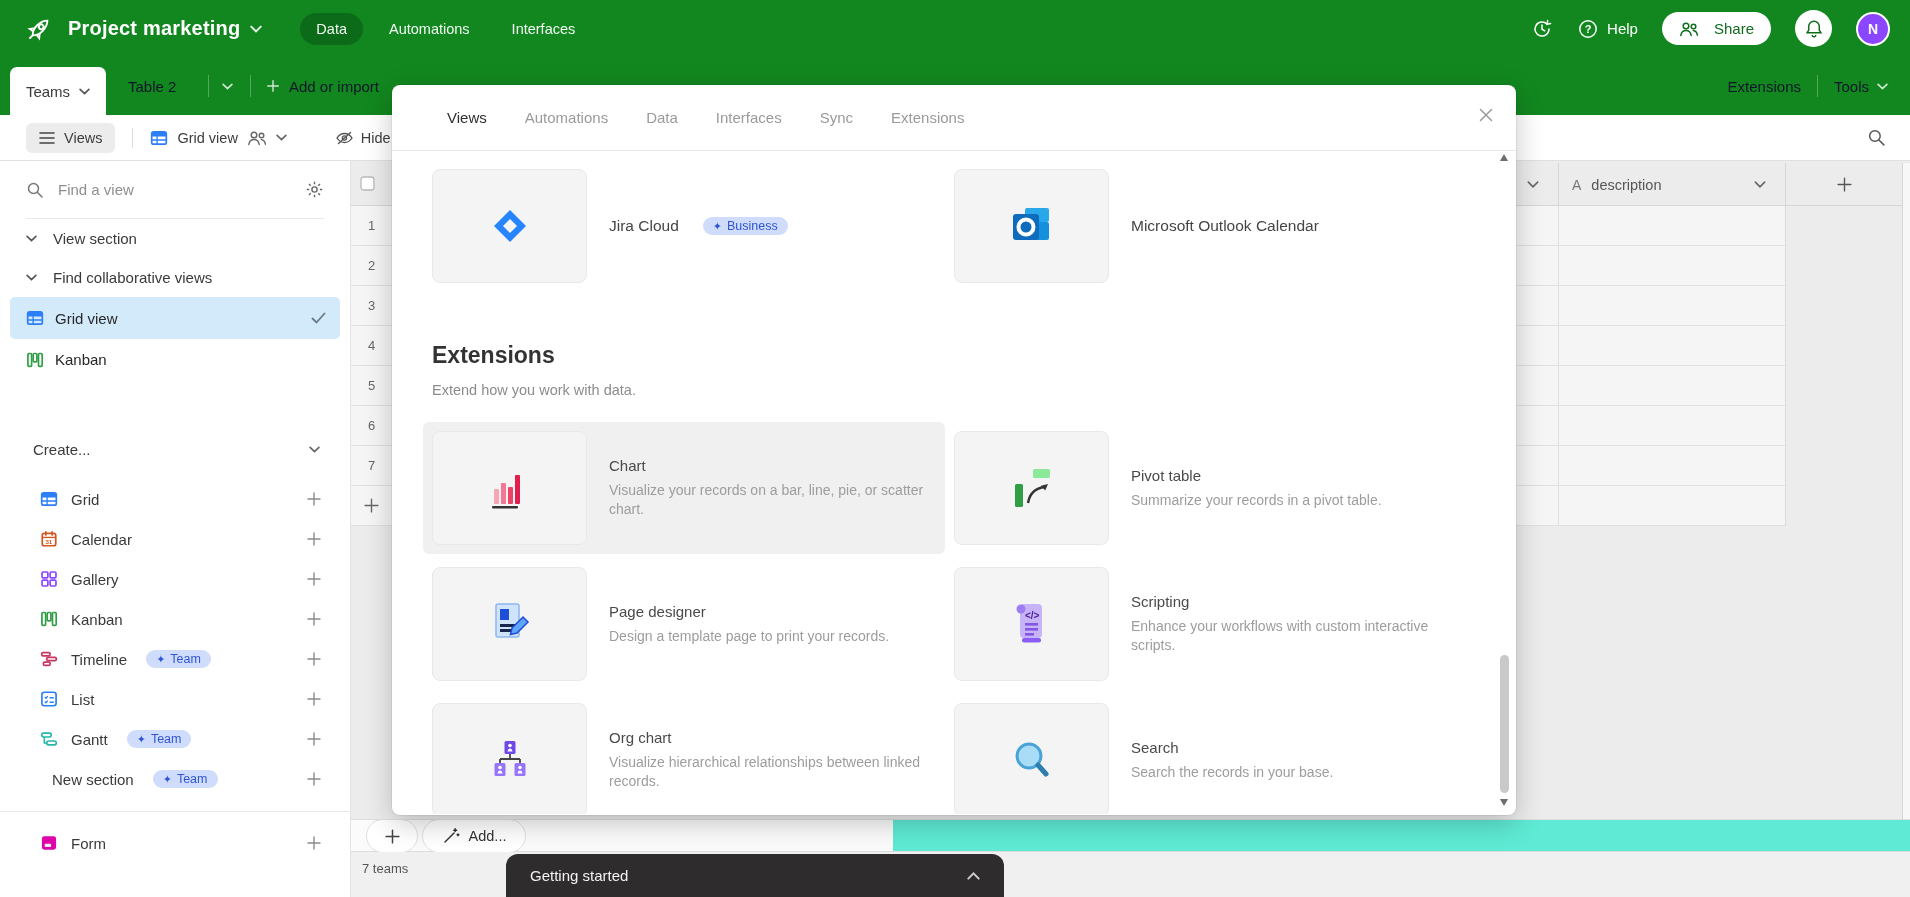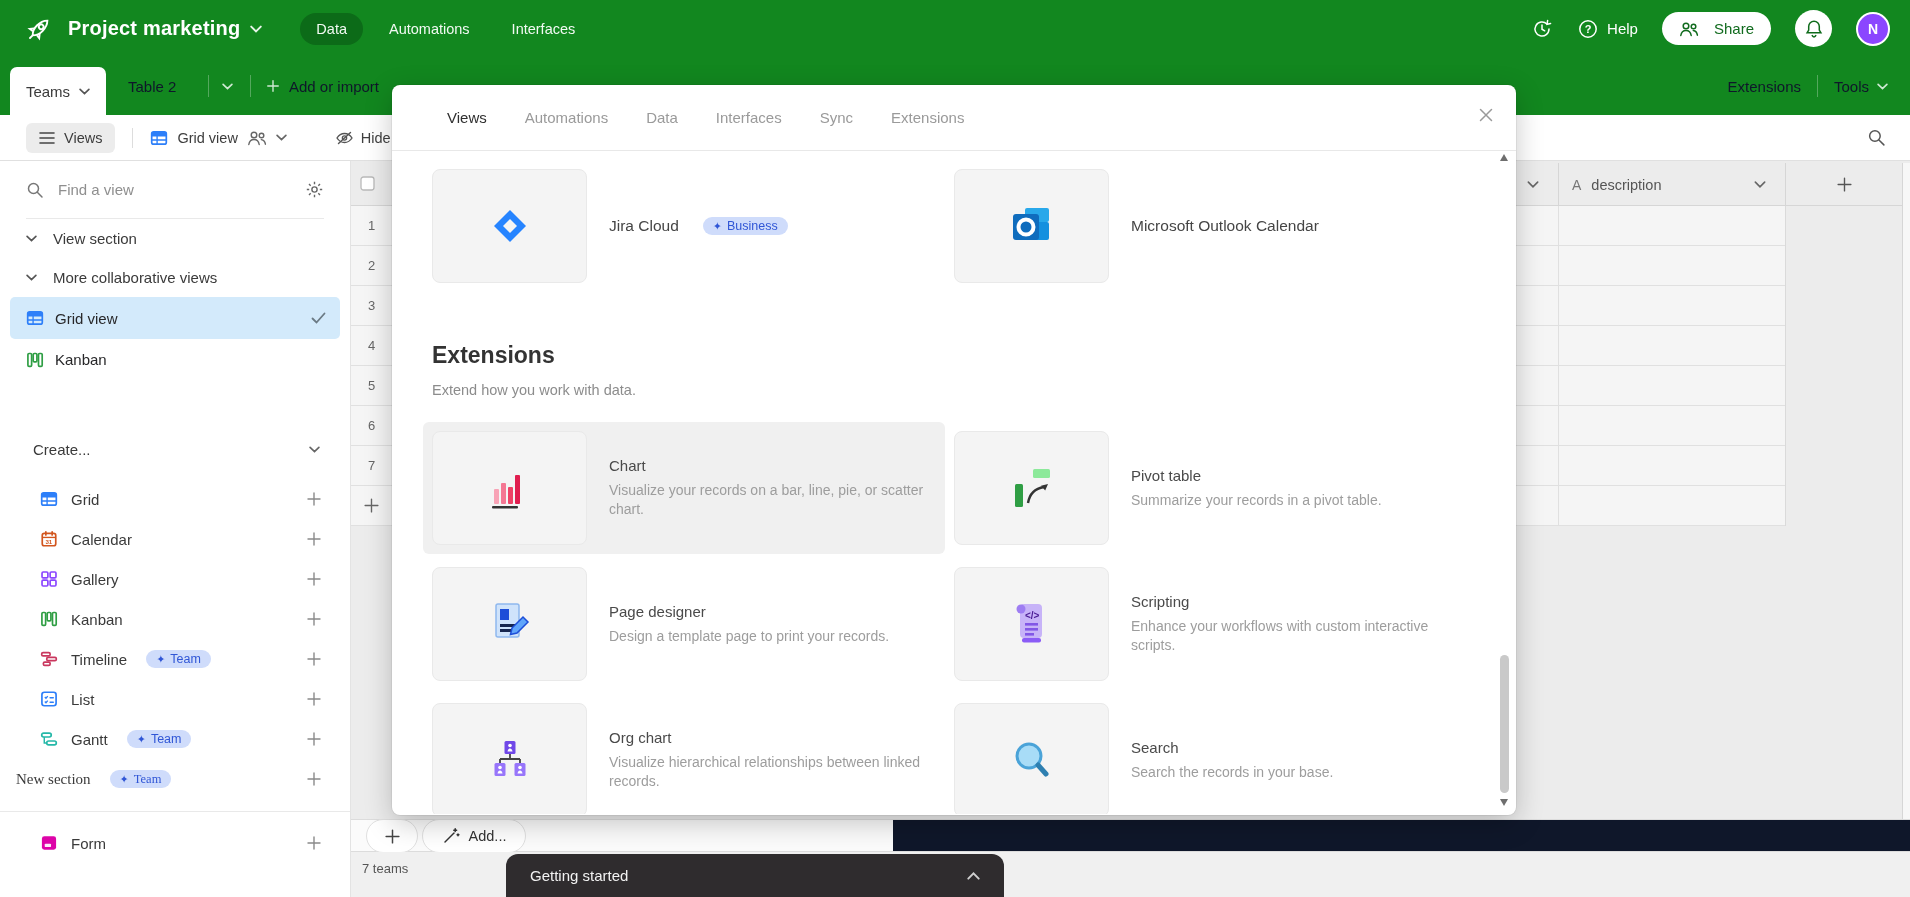--- a/index.html
+++ b/index.html
@@ -46,21 +46,21 @@
   .section-row { display:flex; align-items:center; height:39px; padding:0 26px; gap:16px; font-size:15px; color:#3a3a3a; }
   .section-row:first-of-type { margin-top:16px; }
   .view-row { display:flex; align-items:center; height:42px; margin:0 10px; padding:0 14px 0 16px; border-radius:5px; gap:11px; font-size:15px; color:#28282a; }
   .view-row.selected { background:#d3eafb; }
   .view-check { margin-left:auto; color:#6b7a84; }
   .create-header { display:flex; align-items:center; height:38px; margin-top:50px; padding:0 30px 0 33px; font-size:15px; color:#3a3a3a; }
   .create-header .chev { margin-left:auto; color:#666; }
   .create-list { margin-top:11px; }
   .create-row { display:flex; align-items:center; height:40px; padding:0 28px 0 40px; gap:13px; font-size:15px; color:#3a3a3a; }
   .create-row .plus { margin-left:auto; color:#8a8a8a; }
-  .create-row.no-icon { padding-left:16px;font-family:Liberation Serif, serif; }
+  .create-row.no-icon { padding-left:52px; }
   .badge { display:inline-flex; align-items:center; gap:5px; background:#cfdcfb; color:#3056d6; font-size:12.5px; border-radius:11px; padding:3px 10px; margin-left:6px; line-height:1; }
   .spark { font-size:11px; }
   .c-divider { border-top:1px solid #e9e9e9; margin:12px 0 0 0; }
   .form-row { margin-top:11px; }
   .i18 { width:18px; height:18px; }
 
   
   .gridarea { position:absolute; left:351px; top:161px; right:0; bottom:0; background:#ececec; z-index:1; }
   .g-header { position:absolute; left:0; top:2px; width:1551px; height:43px; background:#ececec; border-bottom:1px solid #d6d6d6; }
   .g-cb { position:absolute; left:9px; top:13px; }
@@ -69,21 +69,21 @@
   .h-desc { position:absolute; left:1221px; top:0; height:43px; display:flex; align-items:center; gap:10px; color:#555; font-size:14.5px; }
   .a-glyph { font-size:14px; color:#777; }
   .h-desc-chev { position:absolute; left:1403px; top:18px; color:#666; }
   .h-plus { position:absolute; left:1485px; top:13px; color:#555; }
   .g-rows { position:absolute; left:0; top:45px; width:1434px; background:#f5f5f5; }
   .g-row { height:40px; border-bottom:1px solid #e0e0e0; display:flex; align-items:center; }
   .g-rownum { width:41px; text-align:center; font-size:13px; color:#666; }
   .rows-v { position:absolute; left:1207px; top:45px; height:320px; width:1px; background:#e0e0e0; }
   .rows-r { position:absolute; left:1434px; top:45px; height:320px; width:1px; background:#dadada; }
   .right-lane { position:absolute; left:1551px; top:2px; width:8px; height:689px; background:#f7f7f7; border-left:1px solid #d6d6d6; }
-  .add-band { position:absolute; left:0; top:658px; right:0; height:33px; border-top:1px solid #dcdcdc; border-bottom:1px solid #dcdcdc; background:#0f172a; }
+  .add-band { position:absolute; left:0; top:658px; right:0; height:33px; border-top:1px solid #dcdcdc; border-bottom:1px solid #dcdcdc; background:#5eead4; }
   .add-band-white { position:absolute; left:0; top:0; width:542px; height:100%; background:#fbfbfb; }
   .pill { position:absolute; top:-1px; height:34px; background:#fff; border:1px solid #e0e0e0; display:flex; align-items:center; justify-content:center; color:#444; }
   .pill-plus { left:15px; width:52px; border-radius:17px; }
   .pill-add { left:71px; width:104px; border-radius:17px; gap:9px; font-size:14.5px; color:#333; }
   .bottom-strip { position:absolute; left:0; top:691px; right:0; bottom:0; background:#f0f0f0; }
   .teams-count { position:absolute; left:11px; top:9px; font-size:13px; color:#555; }
 
   
   .modal { position:absolute; left:392px; top:85px; width:1124px; height:730px; background:#fff; border-radius:8px; box-shadow:0 8px 28px rgba(0,0,0,.22), 0 0 0 1px rgba(0,0,0,.05); z-index:40; }
   .m-tabs { height:66px; border-bottom:1px solid #e8e8e8; display:flex; align-items:center; padding-left:55px; gap:38px; }
@@ -263,21 +263,21 @@
     <div class="section-row">
       <svg width="11" height="7" viewBox="0 0 10 6">
           <path d="M1 1l4 4 4-4" fill="none" stroke="#555" stroke-width="1.5" stroke-linecap="round"></path>
         </svg>
       <span>View section</span>
     </div>
     <div class="section-row">
       <svg width="11" height="7" viewBox="0 0 10 6">
           <path d="M1 1l4 4 4-4" fill="none" stroke="#555" stroke-width="1.5" stroke-linecap="round"></path>
         </svg>
-      <span>More collaborative views</span>
+      <span>Find collaborative views</span>
     </div>
 
     <div class="view-row selected">
       <svg class="i18" viewBox="0 0 16 16" style="color:#2d7ff9">
         <rect x="1.5" y="2.5" width="13" height="11" rx="1.8" fill="none" stroke="currentColor" stroke-width="1.5"></rect>
         <path d="M1.5 6h13M6.3 6v7.5M1.5 9.8h13" stroke="currentColor" stroke-width="1.2" fill="none"></path>
         <path d="M1.5 4.3c0-1 .7-1.8 1.8-1.8h9.4c1.1 0 1.8.8 1.8 1.8V6h-13z" fill="currentColor"></path>
       </svg>
       <span>Grid view</span>
       <span class="view-check">

